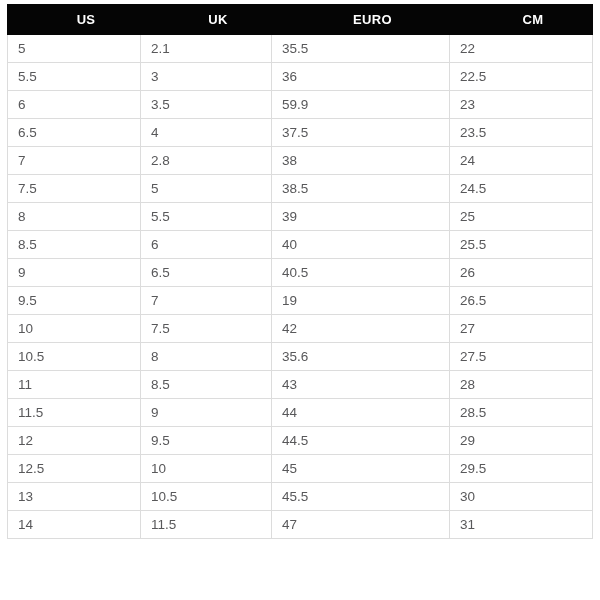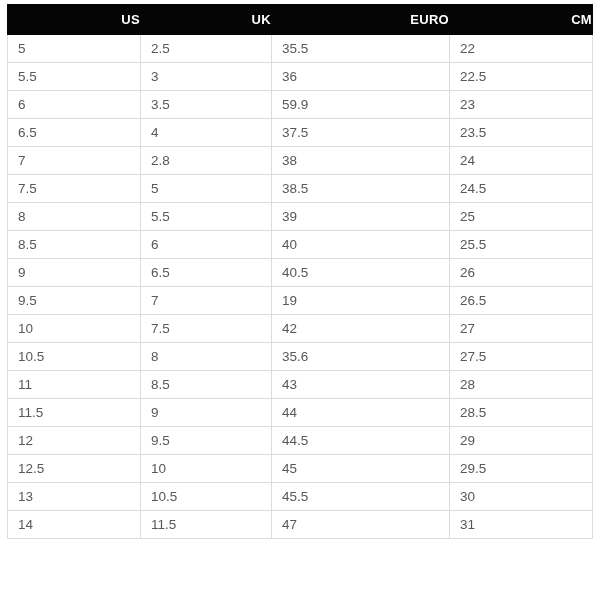--- a/index.html
+++ b/index.html
@@ -26,21 +26,21 @@
   table.size-table col.c-uk   { width: 131px; }
   table.size-table col.c-euro { width: 178px; }
   table.size-table col.c-cm   { width: 143px; }
 
   table.size-table thead th {
     background: #050505;
     color: #ffffff;
     font-size: 13px;
     font-weight: bold;
     letter-spacing: 0.3px;
-    text-align: right;
+    text-align: center;
     height: 30px;
     padding: 0 0 0 24px;
     border: 1px solid #050505;
     box-sizing: border-box;
   }
   table.size-table tbody td {
     background: #ffffff;
     color: #58585a;
     font-size: 13.5px;
     text-align: left;
@@ -67,21 +67,21 @@
       <tr>
           <th>US</th>
           <th>UK</th>
           <th>EURO</th>
           <th>CM</th>
         </tr>
     </thead>
     <tbody>
         <tr>
           <td>5</td>
-          <td>2.5</td>
+          <td>2.1</td>
           <td>35.5</td>
           <td>22</td>
         </tr>
         <tr>
           <td>5.5</td>
           <td>3</td>
           <td>36</td>
           <td>22.5</td>
         </tr>
         <tr>

